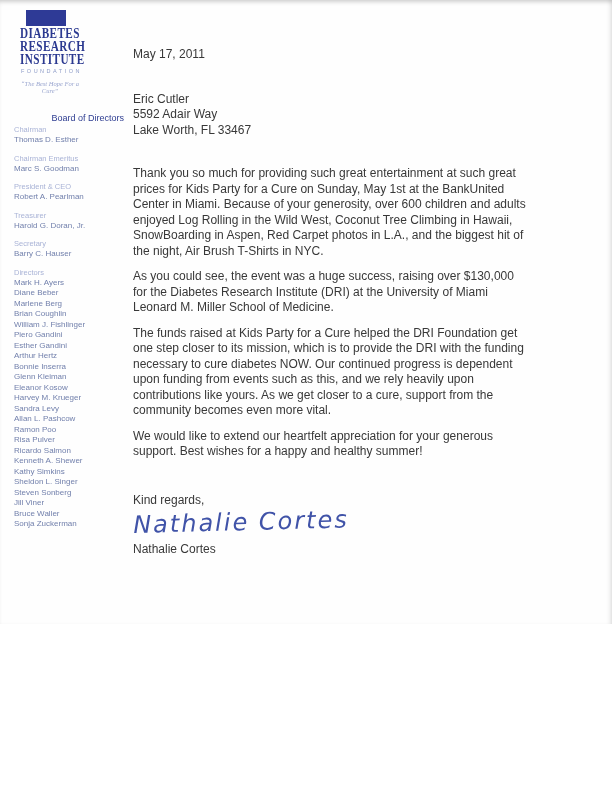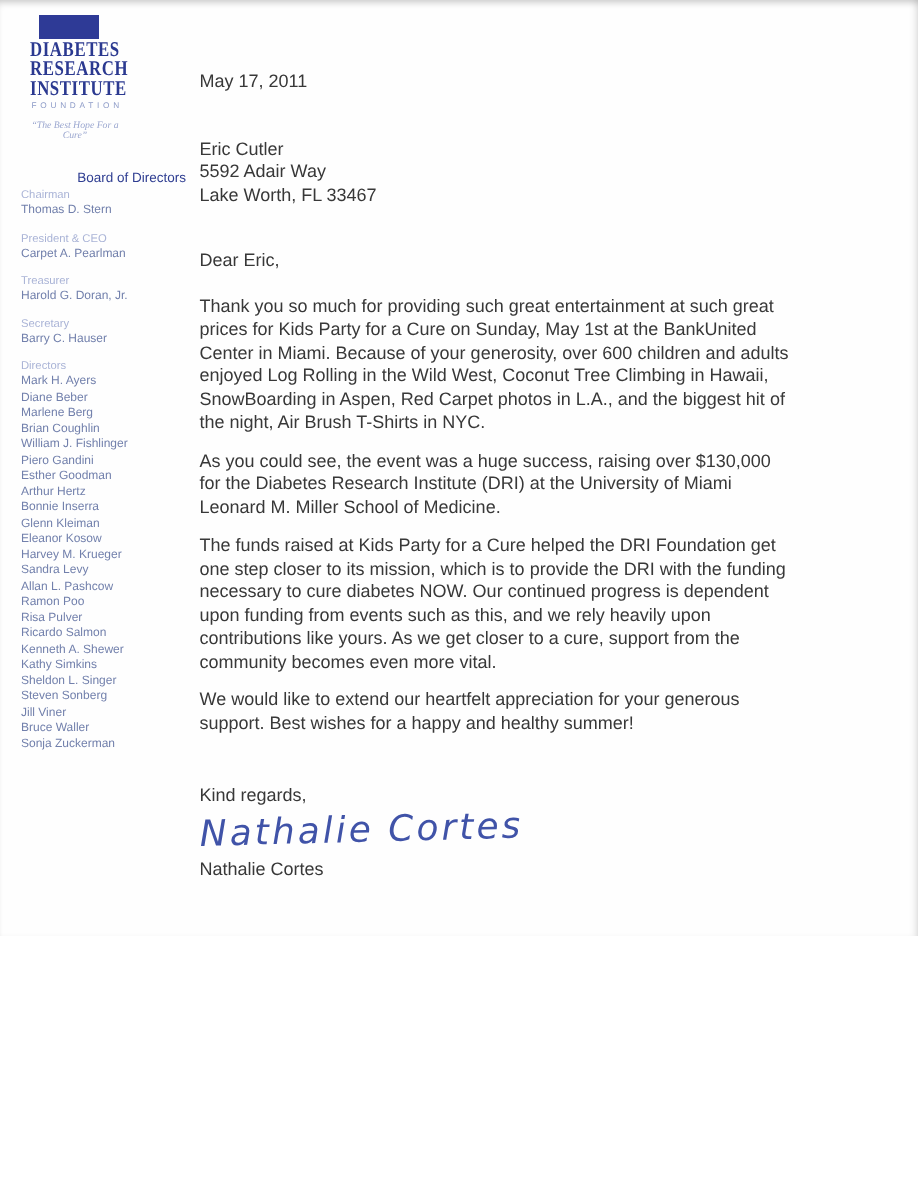--- a/index.html
+++ b/index.html
@@ -96,43 +96,47 @@
     </div>
     <div class="logo-foundation">FOUNDATION</div>
     <div class="logo-tagline">“The Best Hope For a Cure”</div>
   </div>
 
   <div class="sidebar">
     <div class="sidebar-heading">Board of Directors</div>
     <div>
         <div class="board-group">
           <div class="board-role">Chairman</div>
-          <div class="board-name">Thomas D. Stern</div>
+          <div class="board-name">Thomas D. Esther</div>
+        </div>
+        <div class="board-group">
+          <div class="board-role">Chairman Emeritus</div>
+          <div class="board-name">Marc S. Goodman</div>
         </div>
         <div class="board-group">
           <div class="board-role">President &amp; CEO</div>
-          <div class="board-name">Carpet A. Pearlman</div>
+          <div class="board-name">Robert A. Pearlman</div>
         </div>
         <div class="board-group">
           <div class="board-role">Treasurer</div>
           <div class="board-name">Harold G. Doran, Jr.</div>
         </div>
         <div class="board-group">
           <div class="board-role">Secretary</div>
           <div class="board-name">Barry C. Hauser</div>
         </div>
         <div class="board-group">
           <div class="board-role">Directors</div>
           <div class="board-name">Mark H. Ayers</div>
           <div class="board-name">Diane Beber</div>
           <div class="board-name">Marlene Berg</div>
           <div class="board-name">Brian Coughlin</div>
           <div class="board-name">William J. Fishlinger</div>
           <div class="board-name">Piero Gandini</div>
-          <div class="board-name">Esther Goodman</div>
+          <div class="board-name">Esther Gandini</div>
           <div class="board-name">Arthur Hertz</div>
           <div class="board-name">Bonnie Inserra</div>
           <div class="board-name">Glenn Kleiman</div>
           <div class="board-name">Eleanor Kosow</div>
           <div class="board-name">Harvey M. Krueger</div>
           <div class="board-name">Sandra Levy</div>
           <div class="board-name">Allan L. Pashcow</div>
           <div class="board-name">Ramon Poo</div>
           <div class="board-name">Risa Pulver</div>
           <div class="board-name">Ricardo Salmon</div>
@@ -147,21 +151,20 @@
       </div>
   </div>
 
   <div class="letter">
     <div class="date">May 17, 2011</div>
     <div class="recipient">
         <div>Eric Cutler</div>
         <div>5592 Adair Way</div>
         <div>Lake Worth, FL 33467</div>
       </div>
-    <div class="salutation">Dear Eric,</div>
     <div>
         <p>Thank you so much for providing such great entertainment at such great
 prices for Kids Party for a Cure on Sunday, May 1st at the BankUnited
 Center in Miami. Because of your generosity, over 600 children and adults
 enjoyed Log Rolling in the Wild West, Coconut Tree Climbing in Hawaii,
 SnowBoarding in Aspen, Red Carpet photos in L.A., and the biggest hit of
 the night, Air Brush T-Shirts in NYC.</p>
         <p>As you could see, the event was a huge success, raising over $130,000
 for the Diabetes Research Institute (DRI) at the University of Miami
 Leonard M. Miller School of Medicine.</p>

